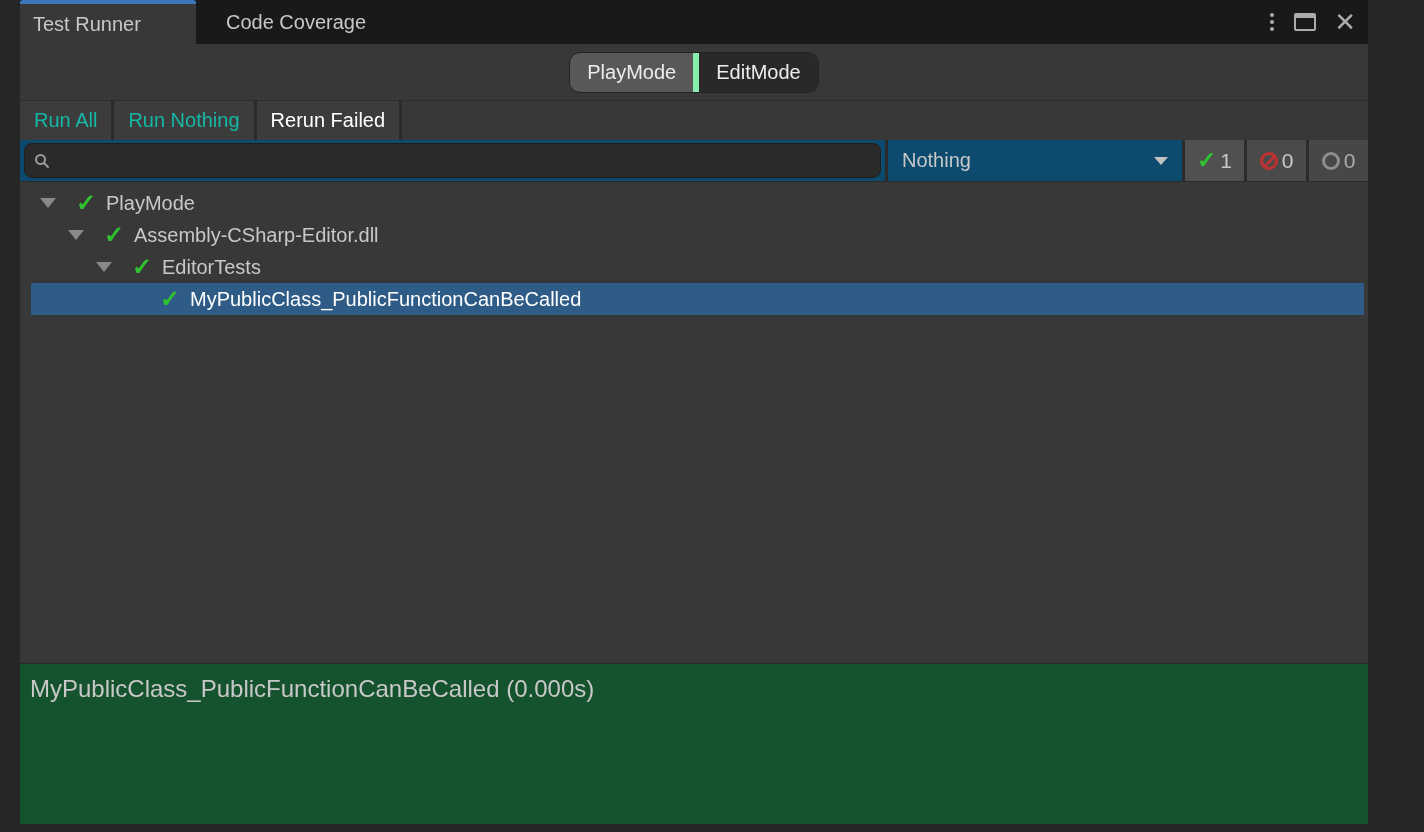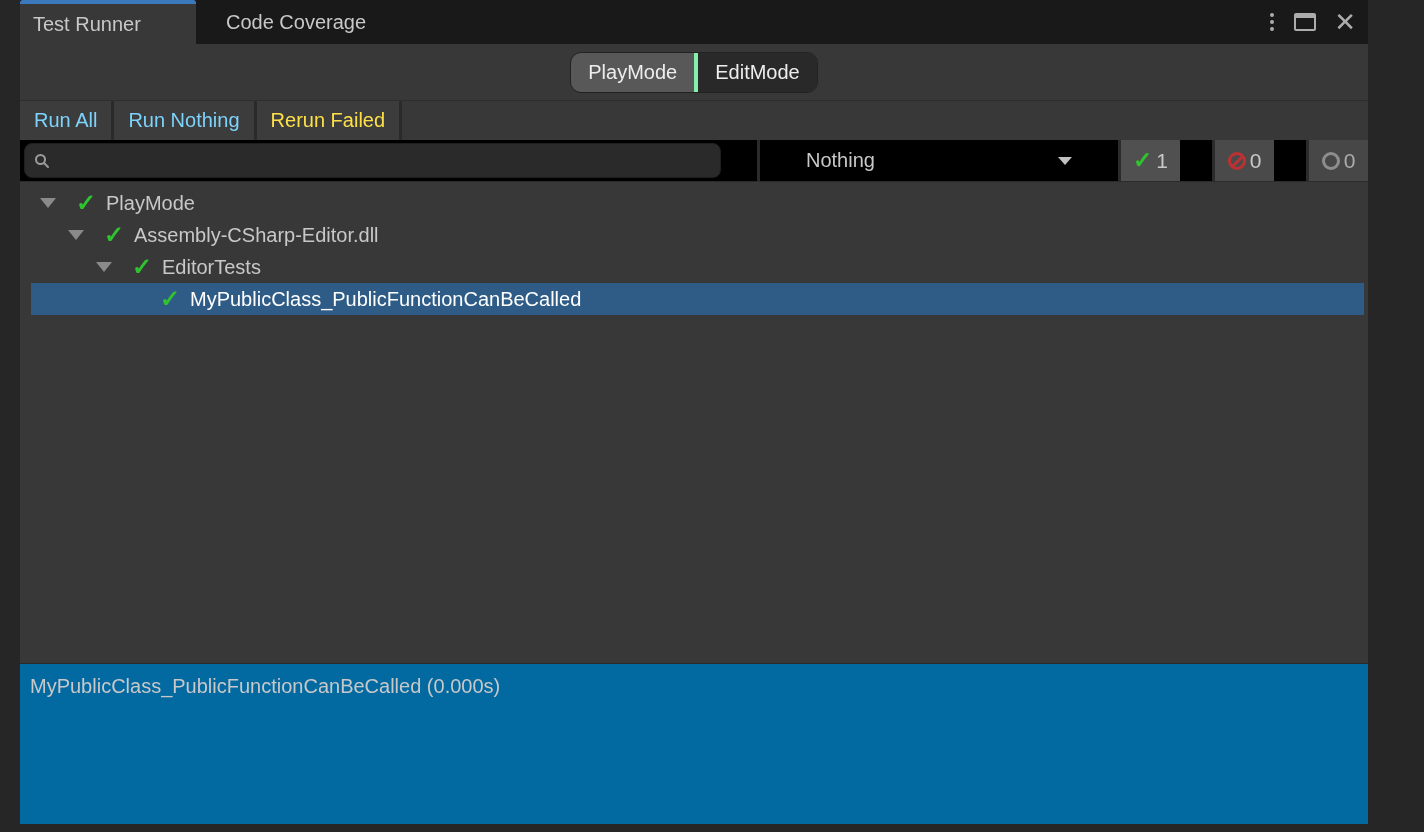--- a/index.html
+++ b/index.html
@@ -16,30 +16,30 @@
   .kebab { display:flex; flex-direction:column; gap:3px; padding:2px; }
   .kebab i { width:4px; height:4px; border-radius:50%; background:#ACACAC; }
   .maxi { width:22px; height:18px; border:2px solid #ACACAC; border-top-width:5px; border-radius:2px; }
   .close-x { font-size:26px; color:#ACACAC; line-height:1; }
 
   
   .mode-row { height:56px; display:flex; align-items:center; justify-content:center; flex:none; }
   .mode-group { display:flex; border:1px solid #222222; border-radius:11px; overflow:hidden; }
   .mode-btn { font-size:20px; color:#EDEDED; padding:8px 17px; }
   .mode-btn.sel-light { background:#585858; }
-  .mode-btn.sel-dark { background:#292929; border-left:4px solid #86efac; }
+  .mode-btn.sel-dark { background:#292929; border-left:6px solid #86efac; }
 
   
   .toolbar-row { height:40px; display:flex; gap:3px; background:#2A2A2A; border-top:1px solid #2E2E2E; flex:none; }
-  .tb-btn { background:#3C3C3C; color:#7dd3fc; font-size:20px; display:flex; align-items:center; padding:0 14px; }
-  .tb-btn.disabled { color:#fde047; }
+  .tb-btn { background:#3C3C3C; color:#14b8a6; font-size:20px; display:flex; align-items:center; padding:0 14px; }
+  .tb-btn.disabled { color:#ffffff; }
   .tb-fill { flex:1; background:#383838; }
 
   
-  .filter-row { height:42px; display:flex; align-items:stretch; background:#000000; border-bottom:1px solid #2B2B2B; flex:none;gap:32px; }
+  .filter-row { height:42px; display:flex; align-items:stretch; background:#0c4a6e; border-bottom:1px solid #2B2B2B; flex:none; }
   .search-wrap { flex:1; padding:3px 4px 3px 4px; display:flex; }
   .search-box { flex:1; background:#2A2A2A; border:1px solid #1F1F1F; border-radius:8px; display:flex; align-items:center; padding-left:9px; }
   .search-box input { background:transparent; border:none; outline:none; color:#C8C8C8; font-size:19px; flex:1; padding:0 8px; font-family:"Liberation Sans", sans-serif; }
   .v-div { width:3px; background:#2B2B2B; }
   .dropdown { width:294px; display:flex; align-items:center; padding:0 14px; color:#C8C8C8; font-size:20px; }
   .dd-arrow { margin-left:auto; width:0; height:0; border-left:7px solid transparent; border-right:7px solid transparent; border-top:8px solid #C2C2C2; }
   .counter { width:62px; display:flex; align-items:center; justify-content:center; gap:4px; font-size:21px; color:#C8C8C8; border-left:3px solid #2B2B2B; }
   .counter.c1 { background:#505050; }
   .counter.c2 { background:#4A4A4A; }
   .counter.c3 { background:#474747; color:#ABABAB; }
@@ -52,21 +52,21 @@
   .tree { flex:1; background:#383838; padding-top:5px; overflow:hidden; min-height:0; }
   .tree-row { height:32px; display:flex; align-items:center; color:#C8C8C8; font-size:20px; }
   .lvl-0 { padding-left:20px; } .lvl-1 { padding-left:48px; } .lvl-2 { padding-left:76px; } .lvl-3 { padding-left:104px; }
   .fold { width:36px; display:flex; align-items:center; flex:none; }
   .fold-tri { width:0; height:0; border-left:8px solid transparent; border-right:8px solid transparent; border-top:10px solid #8A8A8A; }
   .row-check { width:30px; flex:none; color:#2FC32F; font-weight:bold; font-size:24px; line-height:1; }
   .tree-row.selected { background:#2E5C86; color:#FFFFFF; margin:0 4px 0 11px; }
   .tree-row.selected.lvl-3 { padding-left:93px; }
 
   
-  .detail { height:161px; border-top:1px solid #2A2A2A; background:#0369a1; padding:11px 10px; color:#C8C8C8; font-size:20px; flex:none; }
+  .detail { height:161px; border-top:1px solid #2A2A2A; background:#14532d; padding:11px 10px; color:#C8C8C8; font-size:24px; flex:none; }
 </style>
 </head>
 <body>
 
 <div class="window">
 
   <div class="tab-bar">
     <div class="tab active">
       <span>Test Runner</span>
     </div>

